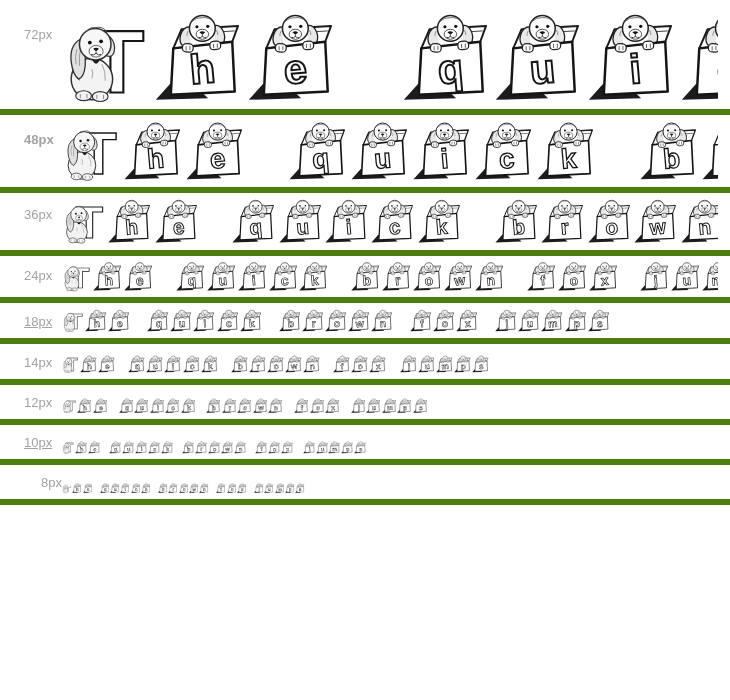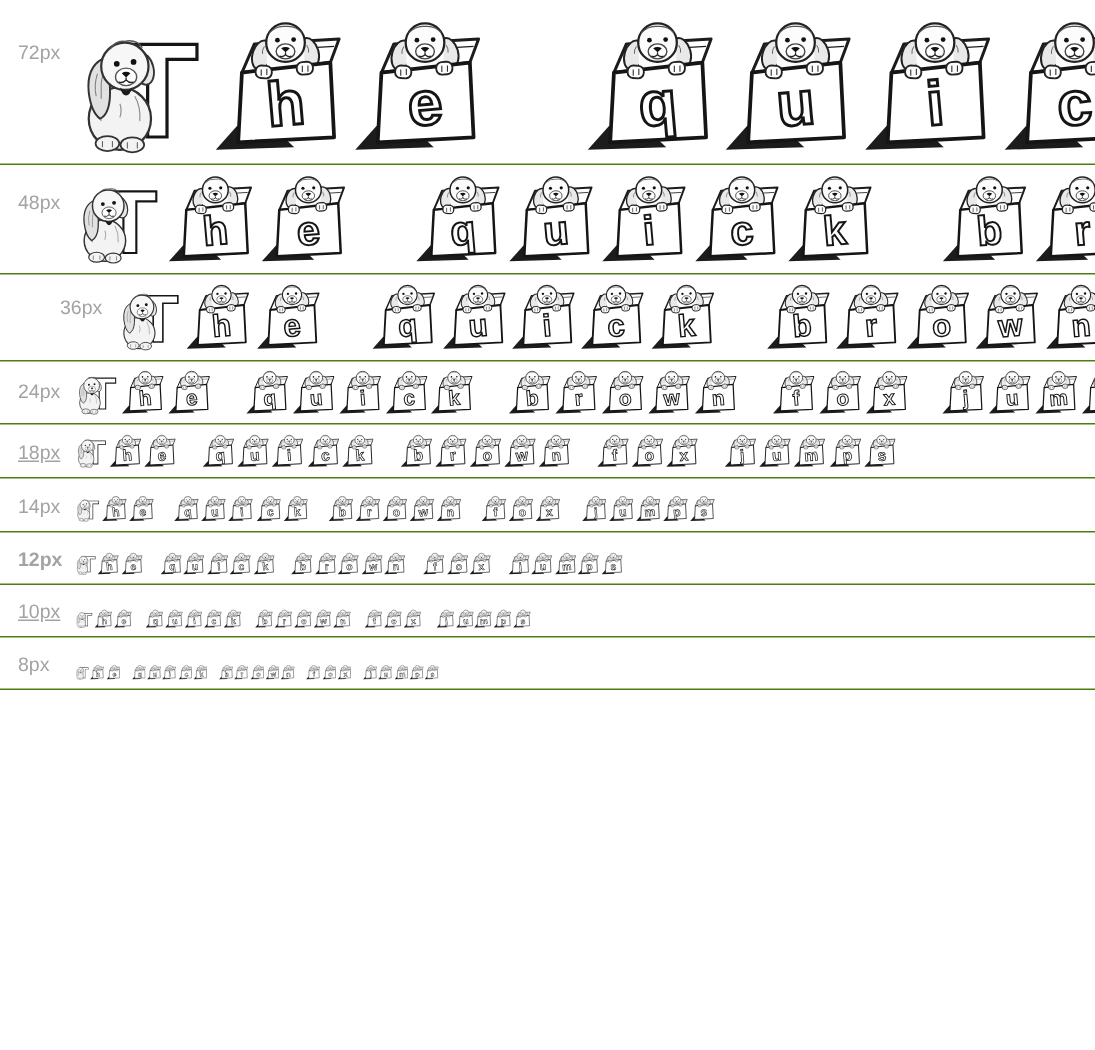--- a/index.html
+++ b/index.html
@@ -3,22 +3,22 @@
 <meta charset="utf-8">
 <style>
   html,body{margin:0;padding:0;}
   body{
     width:730px;height:700px;overflow:hidden;background:#ffffff;
     font-family:"Liberation Sans",sans-serif;
   }
   .page{padding-top:6px;}
   .row{
     display:flex;align-items:flex-end;
-    border-bottom:1px solid #4d7c0f;
-    padding:5px 0;
+    border-bottom:6px solid #4d7c0f;
+    padding:5px 12px;
   }
   .lab{
     flex:0 0 50px;box-sizing:border-box;
     align-self:flex-start;
     padding-left:12px;
     font-size:13px;line-height:22px;color:#a3a3a3;
     user-select:none;white-space:nowrap;
   }
   .strip{
     flex:1 1 auto;
@@ -110,21 +110,21 @@
             <use href="#pb-block" xlink:href="#pb-block"></use>
             <text x="57" y="87" text-anchor="middle" font-size="50" font-weight="bold" fill="#ffffff" stroke="#151515" stroke-width="2.4" transform="rotate(-5 57 70)" font-family="&quot;Liberation Sans&quot;, sans-serif">i</text>
           </svg>
           <svg viewBox="0 0 104 112" width="86.4" height="93.0" class="g" style="margin-right: 6.5px;">
             <use href="#pb-block" xlink:href="#pb-block"></use>
             <text x="57" y="87" text-anchor="middle" font-size="50" font-weight="bold" fill="#ffffff" stroke="#151515" stroke-width="2.4" transform="rotate(-5 57 70)" font-family="&quot;Liberation Sans&quot;, sans-serif">c</text>
           </svg>
         </div>
       </div>
       <div class="row">
-        <span class="lab" style="padding-top: 9px;">48px</span>
+        <span class="lab" style="padding-top: 9px; font-weight: bold;">48px</span>
         <div class="strip">
           <svg viewBox="0 0 104 112" width="57.6" height="62.0" class="g" style="margin-right: 4.3px;">
             <text x="66" y="97" text-anchor="middle" font-size="108" font-weight="bold" fill="#ffffff" stroke="#151515" stroke-width="2.6" font-family="&quot;Liberation Sans&quot;, sans-serif">T</text>
             <use href="#pb-dog" xlink:href="#pb-dog"></use>
           </svg>
           <svg viewBox="0 0 104 112" width="57.6" height="62.0" class="g" style="margin-right: 4.3px;">
             <use href="#pb-block" xlink:href="#pb-block"></use>
             <text x="57" y="87" text-anchor="middle" font-size="50" font-weight="bold" fill="#ffffff" stroke="#151515" stroke-width="2.4" transform="rotate(-5 57 70)" font-family="&quot;Liberation Sans&quot;, sans-serif">h</text>
           </svg>
           <svg viewBox="0 0 104 112" width="57.6" height="62.0" class="g" style="margin-right: 4.3px;">
@@ -157,21 +157,21 @@
             <use href="#pb-block" xlink:href="#pb-block"></use>
             <text x="57" y="87" text-anchor="middle" font-size="50" font-weight="bold" fill="#ffffff" stroke="#151515" stroke-width="2.4" transform="rotate(-5 57 70)" font-family="&quot;Liberation Sans&quot;, sans-serif">b</text>
           </svg>
           <svg viewBox="0 0 104 112" width="57.6" height="62.0" class="g" style="margin-right: 4.3px;">
             <use href="#pb-block" xlink:href="#pb-block"></use>
             <text x="57" y="87" text-anchor="middle" font-size="50" font-weight="bold" fill="#ffffff" stroke="#151515" stroke-width="2.4" transform="rotate(-5 57 70)" font-family="&quot;Liberation Sans&quot;, sans-serif">r</text>
           </svg>
         </div>
       </div>
       <div class="row">
-        <span class="lab" style="padding-top: 6px; margin-left: 28px;">36px</span>
+        <span class="lab" style="padding-top: 6px;">36px</span>
         <div class="strip">
           <svg viewBox="0 0 104 112" width="43.2" height="46.5" class="g" style="margin-right: 3.2px;">
             <text x="66" y="97" text-anchor="middle" font-size="108" font-weight="bold" fill="#ffffff" stroke="#151515" stroke-width="2.6" font-family="&quot;Liberation Sans&quot;, sans-serif">T</text>
             <use href="#pb-dog" xlink:href="#pb-dog"></use>
           </svg>
           <svg viewBox="0 0 104 112" width="43.2" height="46.5" class="g" style="margin-right: 3.2px;">
             <use href="#pb-block" xlink:href="#pb-block"></use>
             <text x="57" y="87" text-anchor="middle" font-size="50" font-weight="bold" fill="#ffffff" stroke="#151515" stroke-width="2.4" transform="rotate(-5 57 70)" font-family="&quot;Liberation Sans&quot;, sans-serif">h</text>
           </svg>
           <svg viewBox="0 0 104 112" width="43.2" height="46.5" class="g" style="margin-right: 3.2px;">
@@ -492,21 +492,21 @@
             <use href="#pb-block" xlink:href="#pb-block"></use>
             <text x="57" y="87" text-anchor="middle" font-size="50" font-weight="bold" fill="#ffffff" stroke="#151515" stroke-width="2.4" transform="rotate(-5 57 70)" font-family="&quot;Liberation Sans&quot;, sans-serif">p</text>
           </svg>
           <svg viewBox="0 0 104 112" width="16.8" height="18.1" class="g" style="margin-right: 1.3px;">
             <use href="#pb-block" xlink:href="#pb-block"></use>
             <text x="57" y="87" text-anchor="middle" font-size="50" font-weight="bold" fill="#ffffff" stroke="#151515" stroke-width="2.4" transform="rotate(-5 57 70)" font-family="&quot;Liberation Sans&quot;, sans-serif">s</text>
           </svg>
         </div>
       </div>
       <div class="row">
-        <span class="lab" style="padding-top: 2px; font-weight: bold;">12px</span>
+        <span class="lab" style="padding-top: 2px;">12px</span>
         <div class="strip">
           <svg viewBox="0 0 104 112" width="14.4" height="15.5" class="g" style="margin-right: 1.1px;">
             <text x="66" y="97" text-anchor="middle" font-size="108" font-weight="bold" fill="#ffffff" stroke="#151515" stroke-width="2.6" font-family="&quot;Liberation Sans&quot;, sans-serif">T</text>
             <use href="#pb-dog" xlink:href="#pb-dog"></use>
           </svg>
           <svg viewBox="0 0 104 112" width="14.4" height="15.5" class="g" style="margin-right: 1.1px;">
             <use href="#pb-block" xlink:href="#pb-block"></use>
             <text x="57" y="87" text-anchor="middle" font-size="50" font-weight="bold" fill="#ffffff" stroke="#151515" stroke-width="2.4" transform="rotate(-5 57 70)" font-family="&quot;Liberation Sans&quot;, sans-serif">h</text>
           </svg>
           <svg viewBox="0 0 104 112" width="14.4" height="15.5" class="g" style="margin-right: 1.1px;">
@@ -678,21 +678,21 @@
             <use href="#pb-block" xlink:href="#pb-block"></use>
             <text x="57" y="87" text-anchor="middle" font-size="50" font-weight="bold" fill="#ffffff" stroke="#151515" stroke-width="2.4" transform="rotate(-5 57 70)" font-family="&quot;Liberation Sans&quot;, sans-serif">p</text>
           </svg>
           <svg viewBox="0 0 104 112" width="12.0" height="12.9" class="g" style="margin-right: 0.9px;">
             <use href="#pb-block" xlink:href="#pb-block"></use>
             <text x="57" y="87" text-anchor="middle" font-size="50" font-weight="bold" fill="#ffffff" stroke="#151515" stroke-width="2.4" transform="rotate(-5 57 70)" font-family="&quot;Liberation Sans&quot;, sans-serif">s</text>
           </svg>
         </div>
       </div>
       <div class="row">
-        <span class="lab" style="padding-top: 2px;">8px</span>
+        <span class="lab" style="padding-top: 2px; text-align: right;">8px</span>
         <div class="strip">
           <svg viewBox="0 0 104 112" width="9.6" height="10.3" class="g" style="margin-right: 0.7px;">
             <text x="66" y="97" text-anchor="middle" font-size="108" font-weight="bold" fill="#ffffff" stroke="#151515" stroke-width="2.6" font-family="&quot;Liberation Sans&quot;, sans-serif">T</text>
             <use href="#pb-dog" xlink:href="#pb-dog"></use>
           </svg>
           <svg viewBox="0 0 104 112" width="9.6" height="10.3" class="g" style="margin-right: 0.7px;">
             <use href="#pb-block" xlink:href="#pb-block"></use>
             <text x="57" y="87" text-anchor="middle" font-size="50" font-weight="bold" fill="#ffffff" stroke="#151515" stroke-width="2.4" transform="rotate(-5 57 70)" font-family="&quot;Liberation Sans&quot;, sans-serif">h</text>
           </svg>
           <svg viewBox="0 0 104 112" width="9.6" height="10.3" class="g" style="margin-right: 0.7px;">

